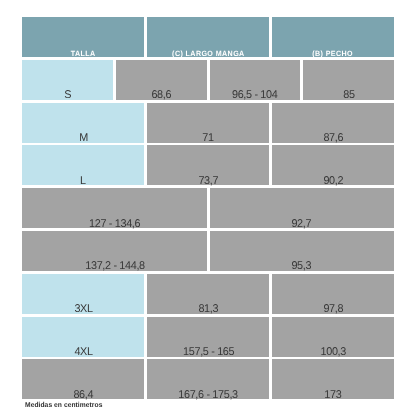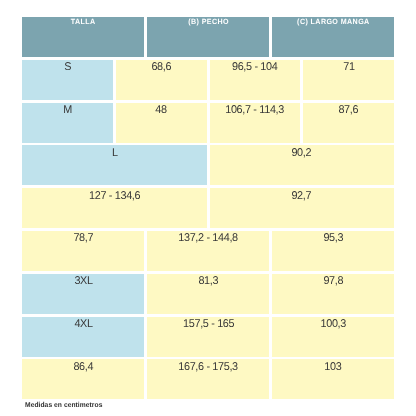--- a/index.html
+++ b/index.html
@@ -25,21 +25,21 @@
   }
   .row {
     display:flex;
     gap:2.7px;
   }
   .cell {
     flex:1 1 0;
     min-width:0;
     box-sizing:border-box;
     display:flex;
-    align-items:flex-start;
+    align-items:flex-end;
     justify-content:center;
     text-align:center;
     white-space:nowrap;
     filter:opacity(1);           
   }
 
   
   .cell.head {
     height:40.2px;
     background:#7ca4af;
@@ -51,21 +51,21 @@
   .cell.head > span {
     display:inline-block;
     transform:scaleX(0.945);
     position:relative;
     top:0.7px;
   }
 
   
   .cell.data {
     height:40px;
-    background:#fef9c3;
+    background:#a3a3a3;
     color:#383838;
     font-size:11.3px;
     font-weight:400;
     letter-spacing:-0.35px;
   }
   .cell.data > span {
     display:inline-block;
     transform:scaleX(0.96);
     position:relative;
     top:1.4px;
@@ -91,80 +91,77 @@
 </head>
 <body>
 
 <div id="size-chart">
 
   <div class="row header-row">
     <div class="cell head">
         <span>TALLA</span>
       </div>
     <div class="cell head">
+        <span>(C) LARGO MANGA</span>
+      </div>
+    <div class="cell head">
         <span>(B) PECHO</span>
       </div>
-    <div class="cell head">
-        <span>(C) LARGO MANGA</span>
-      </div>
   </div>
 
   <div class="row data-row">
     <div class="cell data size">
         <span>S</span>
       </div>
     <div class="cell data">
         <span>68,6</span>
       </div>
     <div class="cell data">
         <span>96,5 - 104</span>
       </div>
     <div class="cell data">
+        <span>85</span>
+      </div>
+  </div>
+
+  <div class="row data-row">
+    <div class="cell data size">
+        <span>M</span>
+      </div>
+    <div class="cell data">
         <span>71</span>
       </div>
-  </div>
-
-  <div class="row data-row">
-    <div class="cell data size">
-        <span>M</span>
-      </div>
-    <div class="cell data">
-        <span>48</span>
-      </div>
-    <div class="cell data">
-        <span>106,7 - 114,3</span>
-      </div>
     <div class="cell data">
         <span>87,6</span>
       </div>
   </div>
 
   <div class="row data-row">
     <div class="cell data size">
         <span>L</span>
       </div>
     <div class="cell data">
+        <span>73,7</span>
+      </div>
+    <div class="cell data">
         <span>90,2</span>
       </div>
   </div>
 
   <div class="row data-row">
     <div class="cell data">
         <span>127 - 134,6</span>
       </div>
     <div class="cell data">
         <span>92,7</span>
       </div>
   </div>
 
   <div class="row data-row">
     <div class="cell data">
-        <span>78,7</span>
-      </div>
-    <div class="cell data">
         <span>137,2 - 144,8</span>
       </div>
     <div class="cell data">
         <span>95,3</span>
       </div>
   </div>
 
   <div class="row data-row">
     <div class="cell data size">
         <span>3XL</span>
@@ -190,19 +187,19 @@
   </div>
 
   <div class="row data-row">
     <div class="cell data">
         <span>86,4</span>
       </div>
     <div class="cell data">
         <span>167,6 - 175,3</span>
       </div>
     <div class="cell data">
-        <span>103</span>
+        <span>173</span>
       </div>
   </div>
 
 </div>
 
 <div class="footnote">Medidas en centimetros</div>
 
 </body></html>

